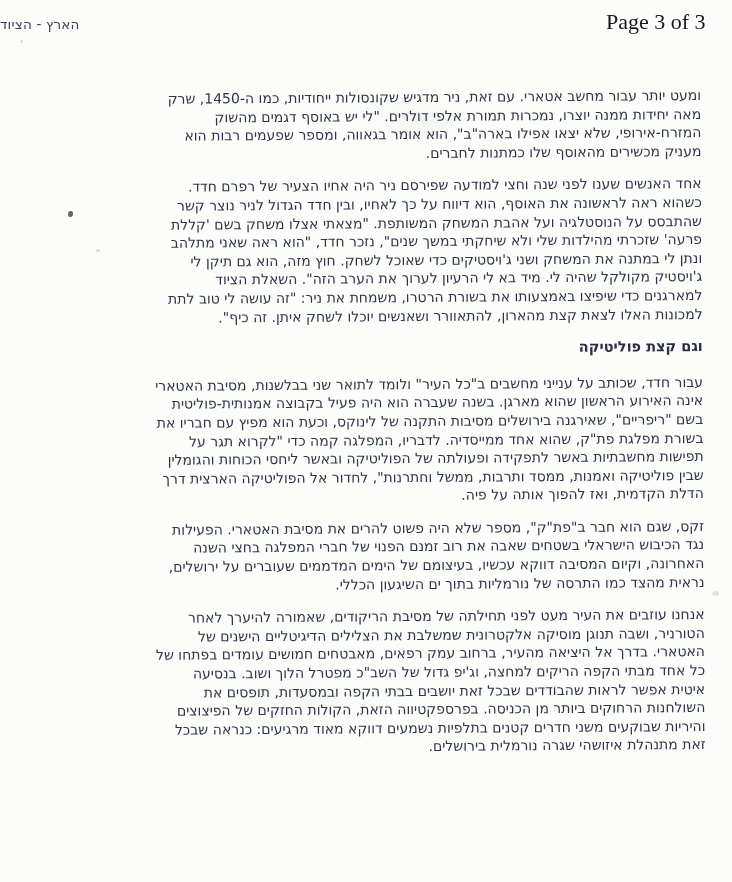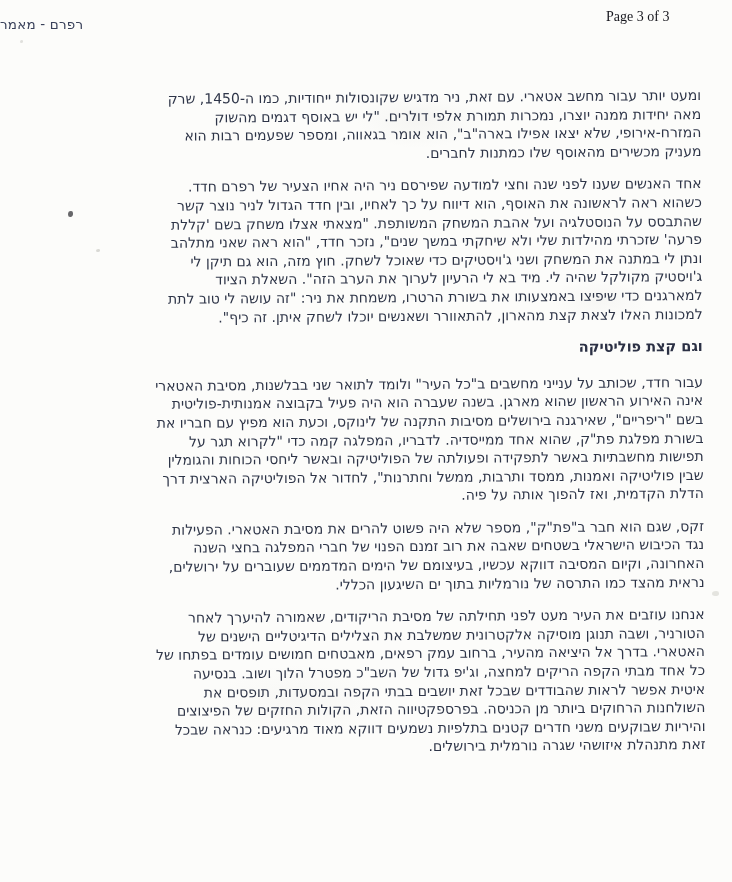--- a/index.html
+++ b/index.html
@@ -30,21 +30,21 @@
     direction: rtl;
     font-size: 13.5px;
     letter-spacing: 0.2px;
     color: #39415a;
   }
   .header-page {
     position: absolute;
     top: 9px;
     left: 606px;
     font-family: "Liberation Serif", serif;
-    font-size: 14px;
+    font-size: 22px;
     color: #17171e;
   }
   .article {
     position: absolute;
     top: 86px;
     right: 31px;
     width: 549px;
     direction: rtl;
     text-align: right;
     font-size: 14px;
@@ -70,21 +70,21 @@
   .speck-1 { left: 68px;  top: 211px; width: 5px; height: 6px; background: #4c4c50; opacity: 0.85; }
   .speck-2 { left: 96px;  top: 249px; width: 4px; height: 3px; background: #cfcfcb; opacity: 0.8; }
   .speck-3 { left: 712px; top: 591px; width: 7px; height: 5px; background: #e1e1dc; opacity: 0.9; }
   .speck-4 { left: 20px;  top: 40px;  width: 3px; height: 3px; background: #d8d8d4; opacity: 0.8; }
 </style>
 </head>
 <body>
 
 <div class="page-surface"></div>
 
-<div class="header-source">רפרם - מאמר</div>
+<div class="header-source">הארץ - הציוד</div>
 
 <div class="header-page">Page 3 of 3</div>
 
 <div class="article">
   <p>ומעט יותר עבור מחשב אטארי. עם זאת, ניר מדגיש שקונסולות ייחודיות, כמו ה-1450, שרק מאה יחידות ממנה יוצרו, נמכרות תמורת אלפי דולרים. "לי יש באוסף דגמים מהשוק המזרח-אירופי, שלא יצאו אפילו בארה"ב", הוא אומר בגאווה, ומספר שפעמים רבות הוא מעניק מכשירים מהאוסף שלו כמתנות לחברים.</p>
   <p>אחד האנשים שענו לפני שנה וחצי למודעה שפירסם ניר היה אחיו הצעיר של רפרם חדד. כשהוא ראה לראשונה את האוסף, הוא דיווח על כך לאחיו, ובין חדד הגדול לניר נוצר קשר שהתבסס על הנוסטלגיה ועל אהבת המשחק המשותפת. "מצאתי אצלו משחק בשם 'קללת פרעה' שזכרתי מהילדות שלי ולא שיחקתי במשך שנים", נזכר חדד, "הוא ראה שאני מתלהב ונתן לי במתנה את המשחק ושני ג'ויסטיקים כדי שאוכל לשחק. חוץ מזה, הוא גם תיקן לי ג'ויסטיק מקולקל שהיה לי. מיד בא לי הרעיון לערוך את הערב הזה". השאלת הציוד למארגנים כדי שיפיצו באמצעותו את בשורת הרטרו, משמחת את ניר: "זה עושה לי טוב לתת למכונות האלו לצאת קצת מהארון, להתאוורר ושאנשים יוכלו לשחק איתן. זה כיף".</p>
   <h2>וגם קצת פוליטיקה</h2>
   <p>עבור חדד, שכותב על ענייני מחשבים ב"כל העיר" ולומד לתואר שני בבלשנות, מסיבת האטארי אינה האירוע הראשון שהוא מארגן. בשנה שעברה הוא היה פעיל בקבוצה אמנותית-פוליטית בשם "ריפריים", שאירגנה בירושלים מסיבות התקנה של לינוקס, וכעת הוא מפיץ עם חבריו את בשורת מפלגת פת"ק, שהוא אחד ממייסדיה. לדבריו, המפלגה קמה כדי "לקרוא תגר על תפישות מחשבתיות באשר לתפקידה ופעולתה של הפוליטיקה ובאשר ליחסי הכוחות והגומלין שבין פוליטיקה ואמנות, ממסד ותרבות, ממשל וחתרנות", לחדור אל הפוליטיקה הארצית דרך הדלת הקדמית, ואז להפוך אותה על פיה.</p>
   <p>זקס, שגם הוא חבר ב"פת"ק", מספר שלא היה פשוט להרים את מסיבת האטארי. הפעילות נגד הכיבוש הישראלי בשטחים שאבה את רוב זמנם הפנוי של חברי המפלגה בחצי השנה האחרונה, וקיום המסיבה דווקא עכשיו, בעיצומם של הימים המדממים שעוברים על ירושלים, נראית מהצד כמו התרסה של נורמליות בתוך ים השיגעון הכללי.</p>
   <p>אנחנו עוזבים את העיר מעט לפני תחילתה של מסיבת הריקודים, שאמורה להיערך לאחר הטורניר, ושבה תנוגן מוסיקה אלקטרונית שמשלבת את הצלילים הדיגיטליים הישנים של האטארי. בדרך אל היציאה מהעיר, ברחוב עמק רפאים, מאבטחים חמושים עומדים בפתחו של כל אחד מבתי הקפה הריקים למחצה, וג'יפ גדול של השב"כ מפטרל הלוך ושוב. בנסיעה איטית אפשר לראות שהבודדים שבכל זאת יושבים בבתי הקפה ובמסעדות, תופסים את השולחנות הרחוקים ביותר מן הכניסה. בפרספקטיווה הזאת, הקולות החזקים של הפיצוצים והיריות שבוקעים משני חדרים קטנים בתלפיות נשמעים דווקא מאוד מרגיעים: כנראה שבכל זאת מתנהלת איזושהי שגרה נורמלית בירושלים.</p>

